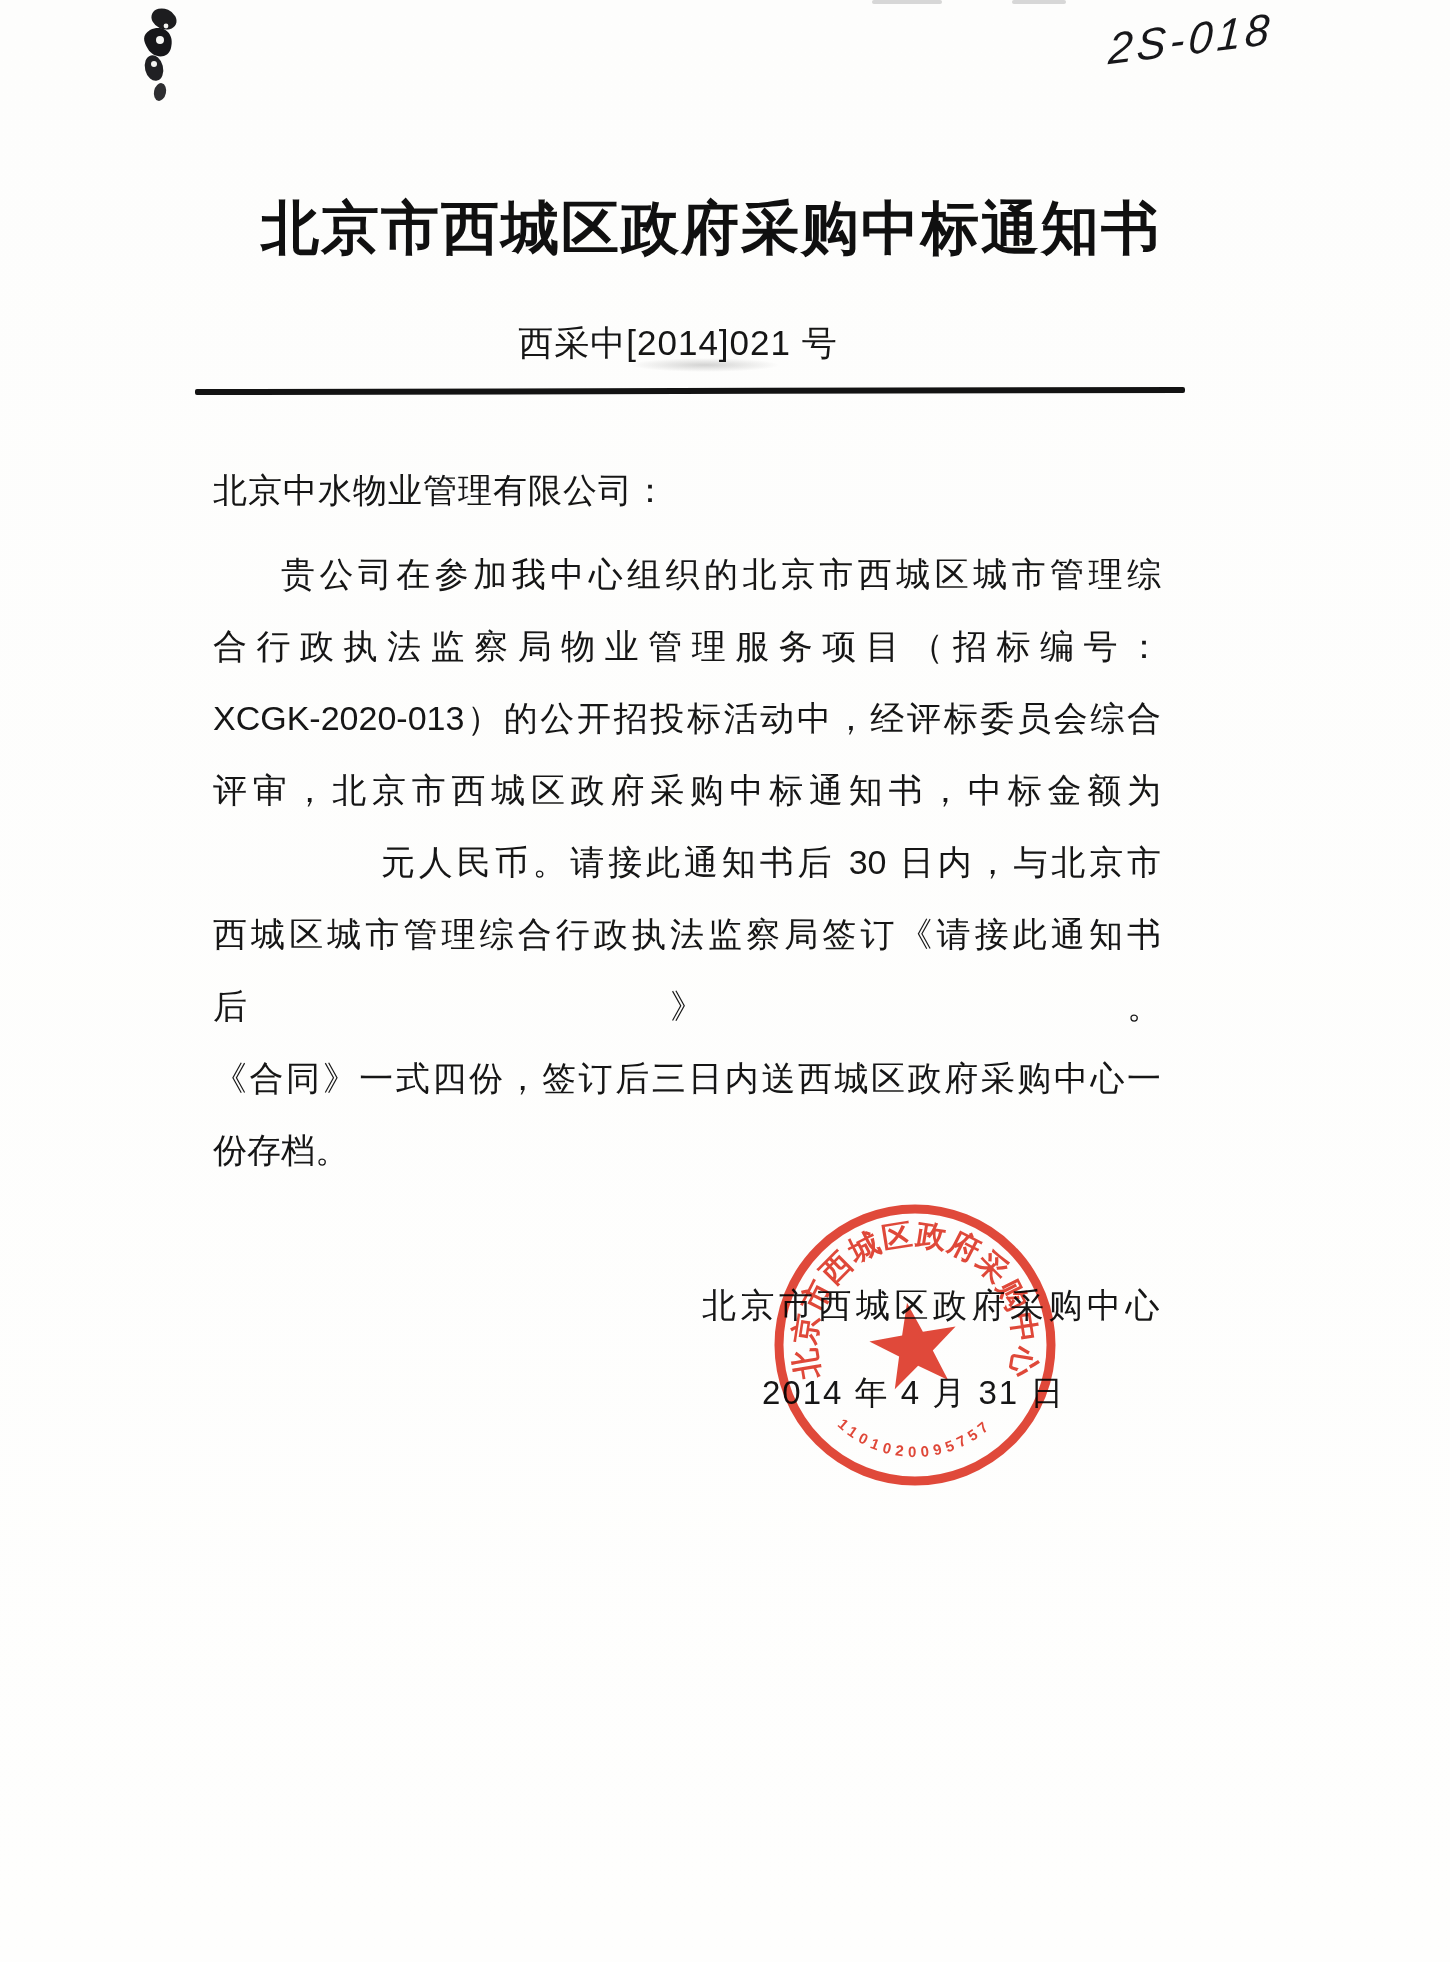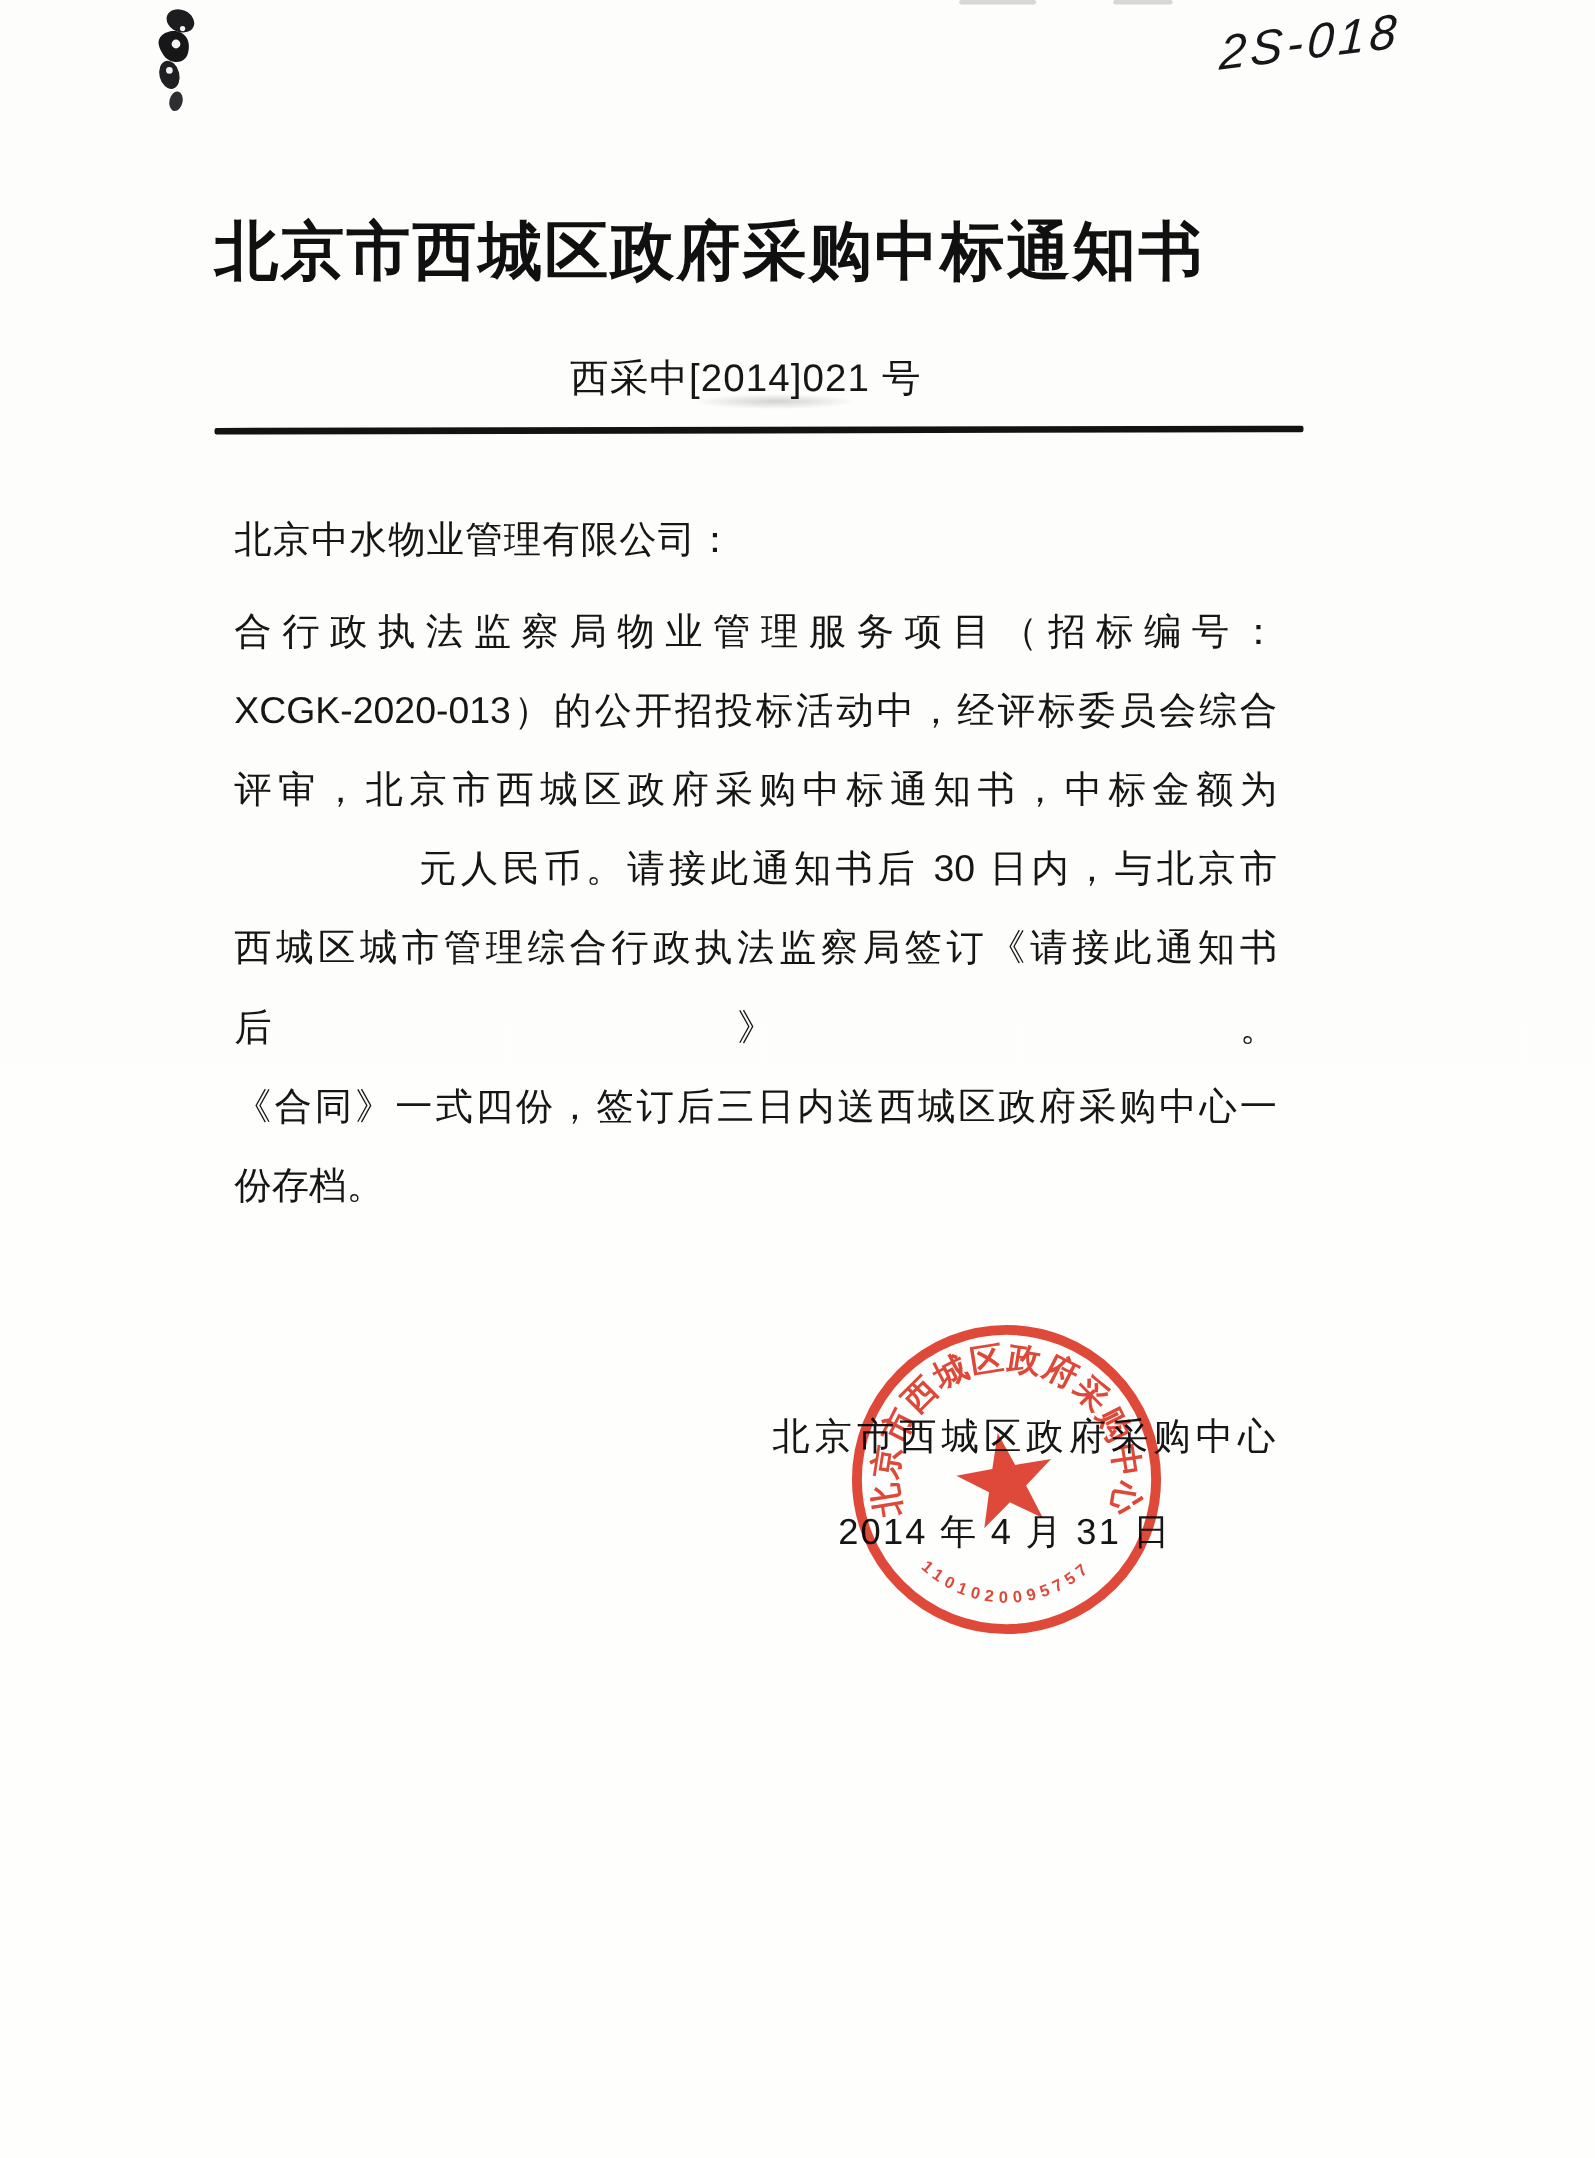--- a/index.html
+++ b/index.html
@@ -22,21 +22,21 @@
   
   .handwritten{
     position:absolute;left:1108px;top:14px;
     font-size:44px;font-style:italic;letter-spacing:4px;color:#17171a;
     transform:rotate(-7deg) skewX(-10deg);
     font-weight:500;white-space:nowrap;
   }
   
   .title{
     position:absolute;left:195px;top:190px;width:966px;
-    text-align:left;font-size:58px;font-weight:bold;color:#101010;
+    text-align:right;font-size:58px;font-weight:bold;color:#101010;
     letter-spacing:2px;white-space:nowrap;
   }
   .docnum{
     position:absolute;left:195px;top:320px;width:966px;
     text-align:center;font-size:35px;color:#161616;letter-spacing:1px;
   }
   .rule{
     position:absolute;left:195px;top:388px;width:990px;height:6px;
     background:#131313;border-radius:2px;transform:rotate(-0.12deg);
   }
@@ -87,20 +87,21 @@
 
   <div class="handwritten">2S-018</div>
 
   <div class="title">北京市西城区政府采购中标通知书</div>
   <div class="docnum">西采中[2014]021 号</div>
   <div class="rule"></div>
 
   <div class="salutation">北京中水物业管理有限公司：</div>
 
   <div class="para">
+    <div class="bline indent1">贵公司在参加我中心组织的北京市西城区城市管理综</div>
     <div class="bline">合行政执法监察局物业管理服务项目（招标编号：</div>
     <div class="bline">XCGK-2020-013）的公开招投标活动中，经评标委员会综合</div>
     <div class="bline">评审，北京市西城区政府采购中标通知书，中标金额为</div>
     <div class="bline amount">元人民币。请接此通知书后 30 日内，与北京市</div>
     <div class="bline">西城区城市管理综合行政执法监察局签订《请接此通知书后》。</div>
     <div class="bline">《合同》一式四份，签订后三日内送西城区政府采购中心一</div>
     <div class="bline last">份存档。</div>
   </div>
 
   <div class="signature">北京市西城区政府采购中心</div>

